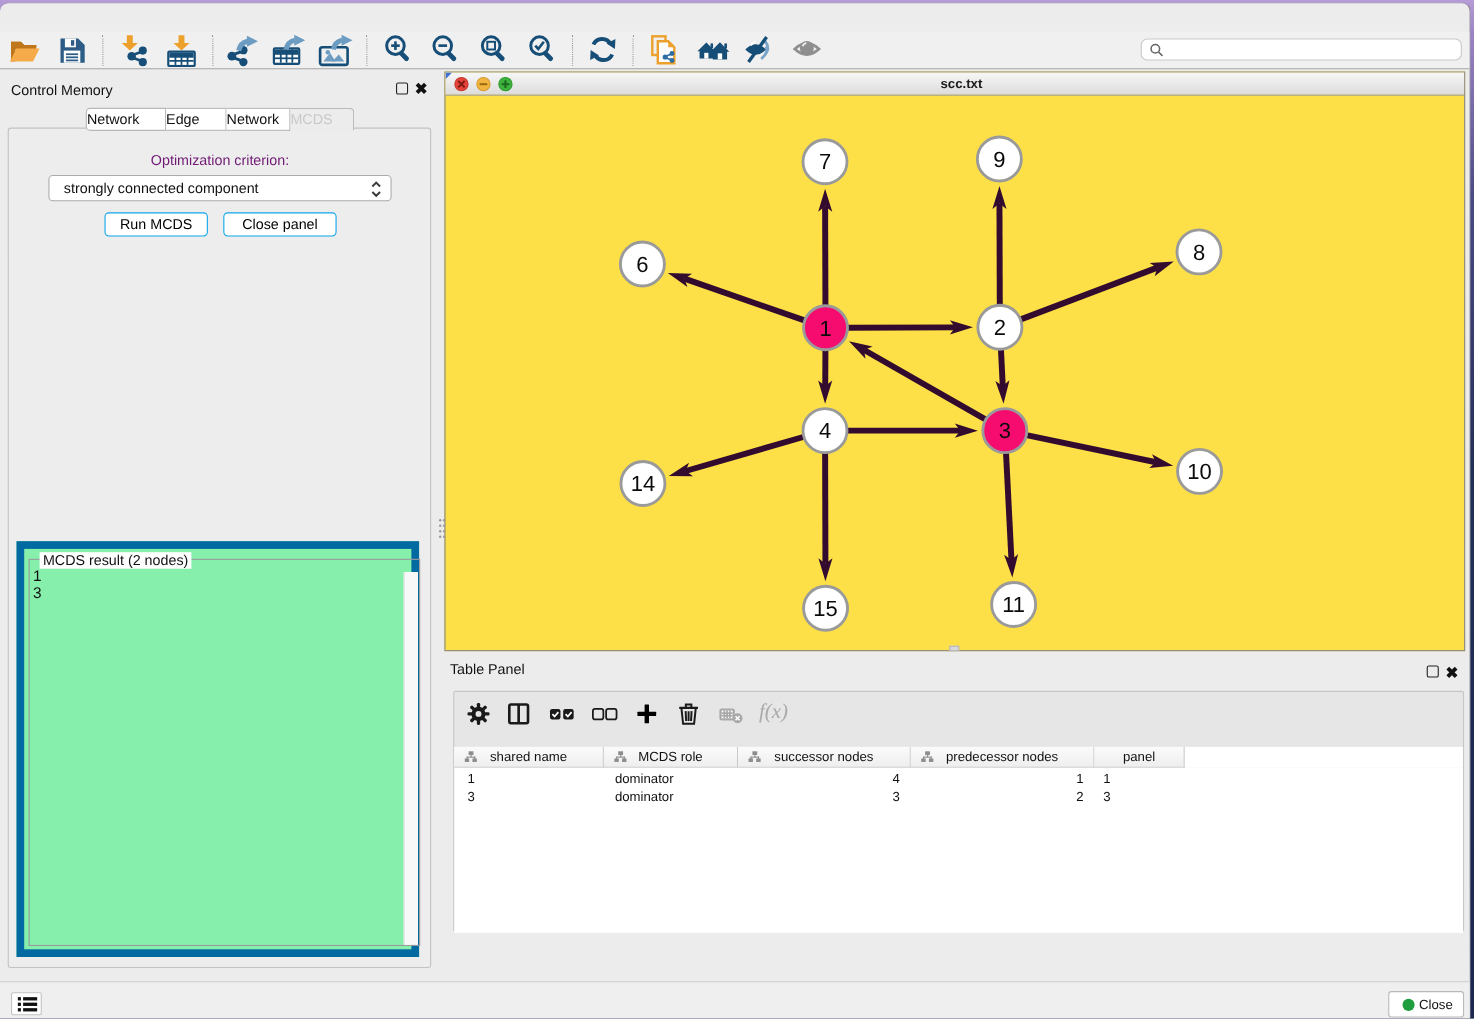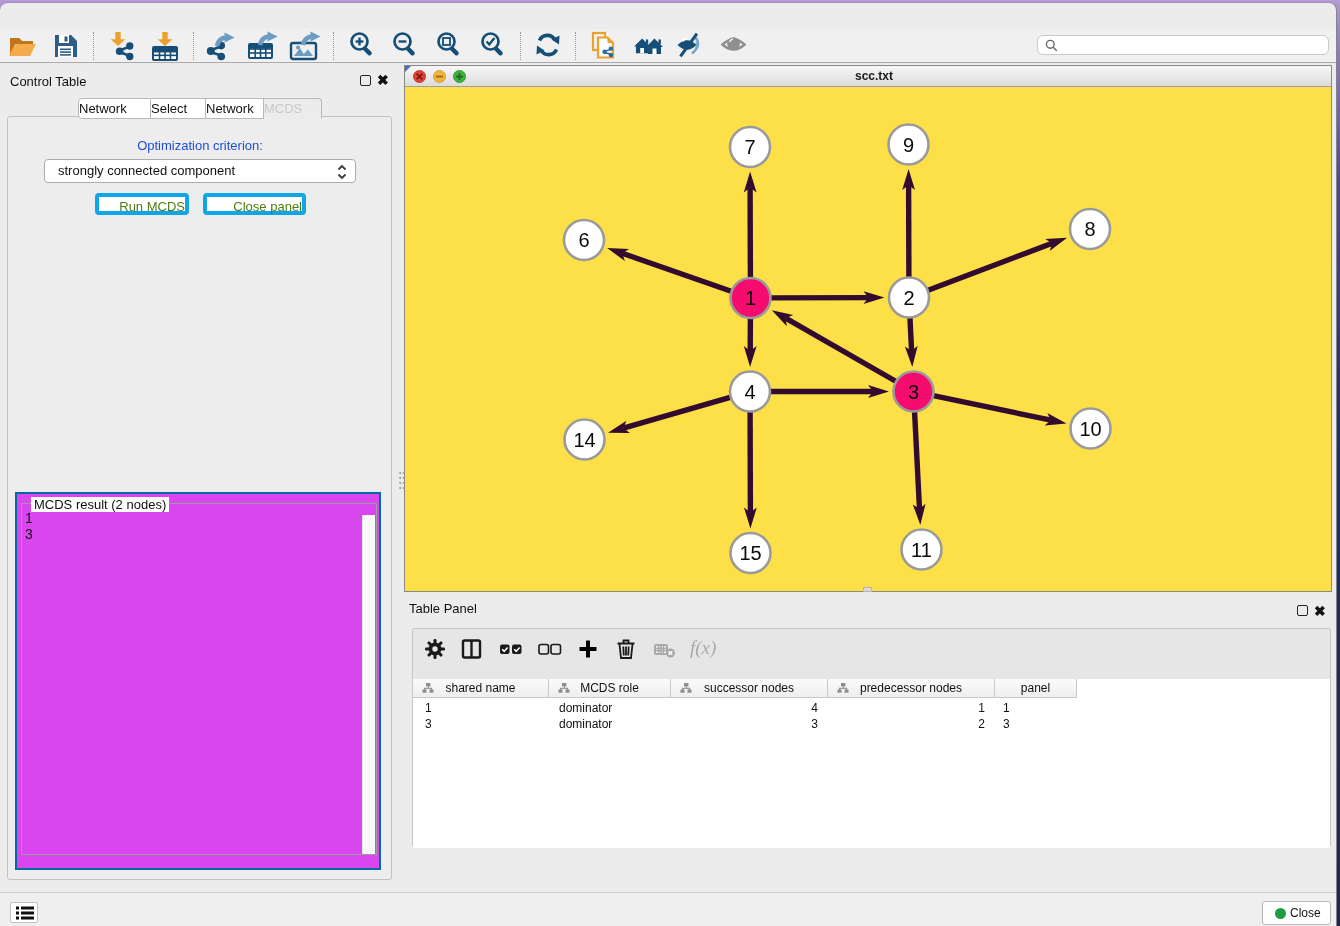--- a/index.html
+++ b/index.html
@@ -11,24 +11,24 @@
 #toolbar{position:absolute;left:0;top:26px;width:100%;height:34px;background:#f0f0f0;border-bottom:1px solid #ababab}
 .sep{position:absolute;top:3px;height:28px;width:1px;border-left:1px dotted #9a9a9a}
 #search{position:absolute;left:1037px;top:6px;width:292px;height:20px;background:#fff;border:1px solid #c9c9c9;border-radius:6px}
 
 #cp-title{position:absolute;left:10px;top:71px;font-size:13px;color:#111}
 #cp-panel{position:absolute;left:7px;top:113px;width:385px;height:764px;background:#ededed;border:1px solid #c2c2c2;border-radius:3px}
 .tabrow{position:absolute;left:78px;top:95px;height:21px;display:flex}
 .tab{height:21px;border:1px solid #b9b9b9;border-left:none;background:#fff;font-size:13px;color:#111;line-height:19px}
 .tab.first{border-left:1px solid #b9b9b9;border-radius:4px 0 0 4px}
 .tab.sel{background:#ececec;color:#c9c9c9;border-radius:0 4px 0 0;border-bottom-color:#ececec}
-#optlabel{position:absolute;left:0px;top:135px;width:400px;text-align:center;font-size:13px;color:#1d4ed8}
+#optlabel{position:absolute;left:0px;top:135px;width:400px;text-align:center;font-size:13px;color:#701a75}
 #dropdown{position:absolute;left:44px;top:156px;width:312px;height:24px;background:#fff;border:1px solid #acacac;border-radius:4px;font-size:13px;color:#111;line-height:21px;padding-left:13px}
-.btn{position:absolute;height:22px;background:#fff;border:4px solid #0ea5e9;border-radius:4px;font-size:13px;color:#4d7c0f;text-align:right;line-height:20px}
-#resultbox{position:absolute;left:15px;top:489px;width:366px;height:378px;background:#d946ef;border:2px solid #0369a1}
+.btn{position:absolute;height:22px;background:#fff;border:1px solid #0ea5e9;border-radius:4px;font-size:13px;color:#000000;text-align:center;line-height:20px}
+#resultbox{position:absolute;left:15px;top:489px;width:366px;height:378px;background:#86efac;border:7px solid #0369a1}
 #resultgrp{position:absolute;left:4px;top:9px;width:356px;height:352px;border:1px solid #9b9b9b}
 #resulttitle{position:absolute;left:9px;top:-7px;background:#fff;padding:0 3px;font-size:13px;color:#111}
 #scrolltrack{position:absolute;right:1px;top:11px;width:13px;height:339px;background:#f8f8f8;border-left:1px solid #e4e4e4}
 
 #netwin{position:absolute;left:404px;top:62px;width:928px;height:527px;border:1px solid #888;background:#fde047}
 #nettitle{position:absolute;left:0;top:0;width:100%;height:21px;background:linear-gradient(180deg,#f7f7f7,#dcdcdc);border-bottom:1px solid #9f9f9f}
 #nettitle .t{position:absolute;left:0;right:0;top:3px;text-align:center;font-weight:bold;font-size:12px;color:#1a1a1a}
 .mtl{position:absolute;top:4px;width:13px;height:13px;border-radius:50%}
 
 #tp-title{position:absolute;left:409px;top:598px;font-size:13px;color:#111}
@@ -191,27 +191,27 @@
         <circle cx="13.5" cy="13.6" r="6.4" fill="#8f8f8f"></circle>
         <path d="M9.6 12 A 5 5 0 0 1 13 9" fill="none" stroke="#ededed" stroke-width="1.8"></path>
       </svg>
       <div id="search">
         <svg style="position:absolute;left:6px;top:2px" width="16" height="16" viewBox="0 0 16 16">
           <circle cx="6.3" cy="6.3" r="3.9" fill="none" stroke="#666" stroke-width="1.4"></circle>
           <line x1="9.2" y1="9.2" x2="12.8" y2="12.8" stroke="#666" stroke-width="1.4"></line>
         </svg>
       </div>
     </div>
-  <div id="cp-title">Control Table</div>
+  <div id="cp-title">Control Memory</div>
   <div class="abs" style="left:360px;top:72px;width:11px;height:11px;border:1.5px solid #222;border-radius:2px"></div>
   <div class="abs" style="left:377px;top:69px;font-size:14px;font-weight:bold;color:#111">✖</div>
   <div id="cp-panel"></div>
   <div class="tabrow">
     <div class="tab first" style="width:73px">Network</div>
-    <div class="tab" style="width:55px">Select</div>
+    <div class="tab" style="width:55px">Edge</div>
     <div class="tab" style="width:58px">Network</div>
     <div class="tab sel" style="width:58px">MCDS</div>
   </div>
   <div id="optlabel">Optimization criterion:</div>
   <div id="dropdown">strongly connected component<svg style="position:absolute;right:7px;top:4px" width="12" height="16" viewBox="0 0 12 16">
         <path d="M2.5 5.5 L6 2 L9.5 5.5" fill="none" stroke="#3a3a3a" stroke-width="1.8"></path>
         <path d="M2.5 10.5 L6 14 L9.5 10.5" fill="none" stroke="#3a3a3a" stroke-width="1.8"></path>
       </svg></div>
   <div class="btn" style="left:95px;top:190px;width:94px">Run MCDS</div>
   <div class="btn" style="left:203px;top:190px;width:103px">Close panel</div>

